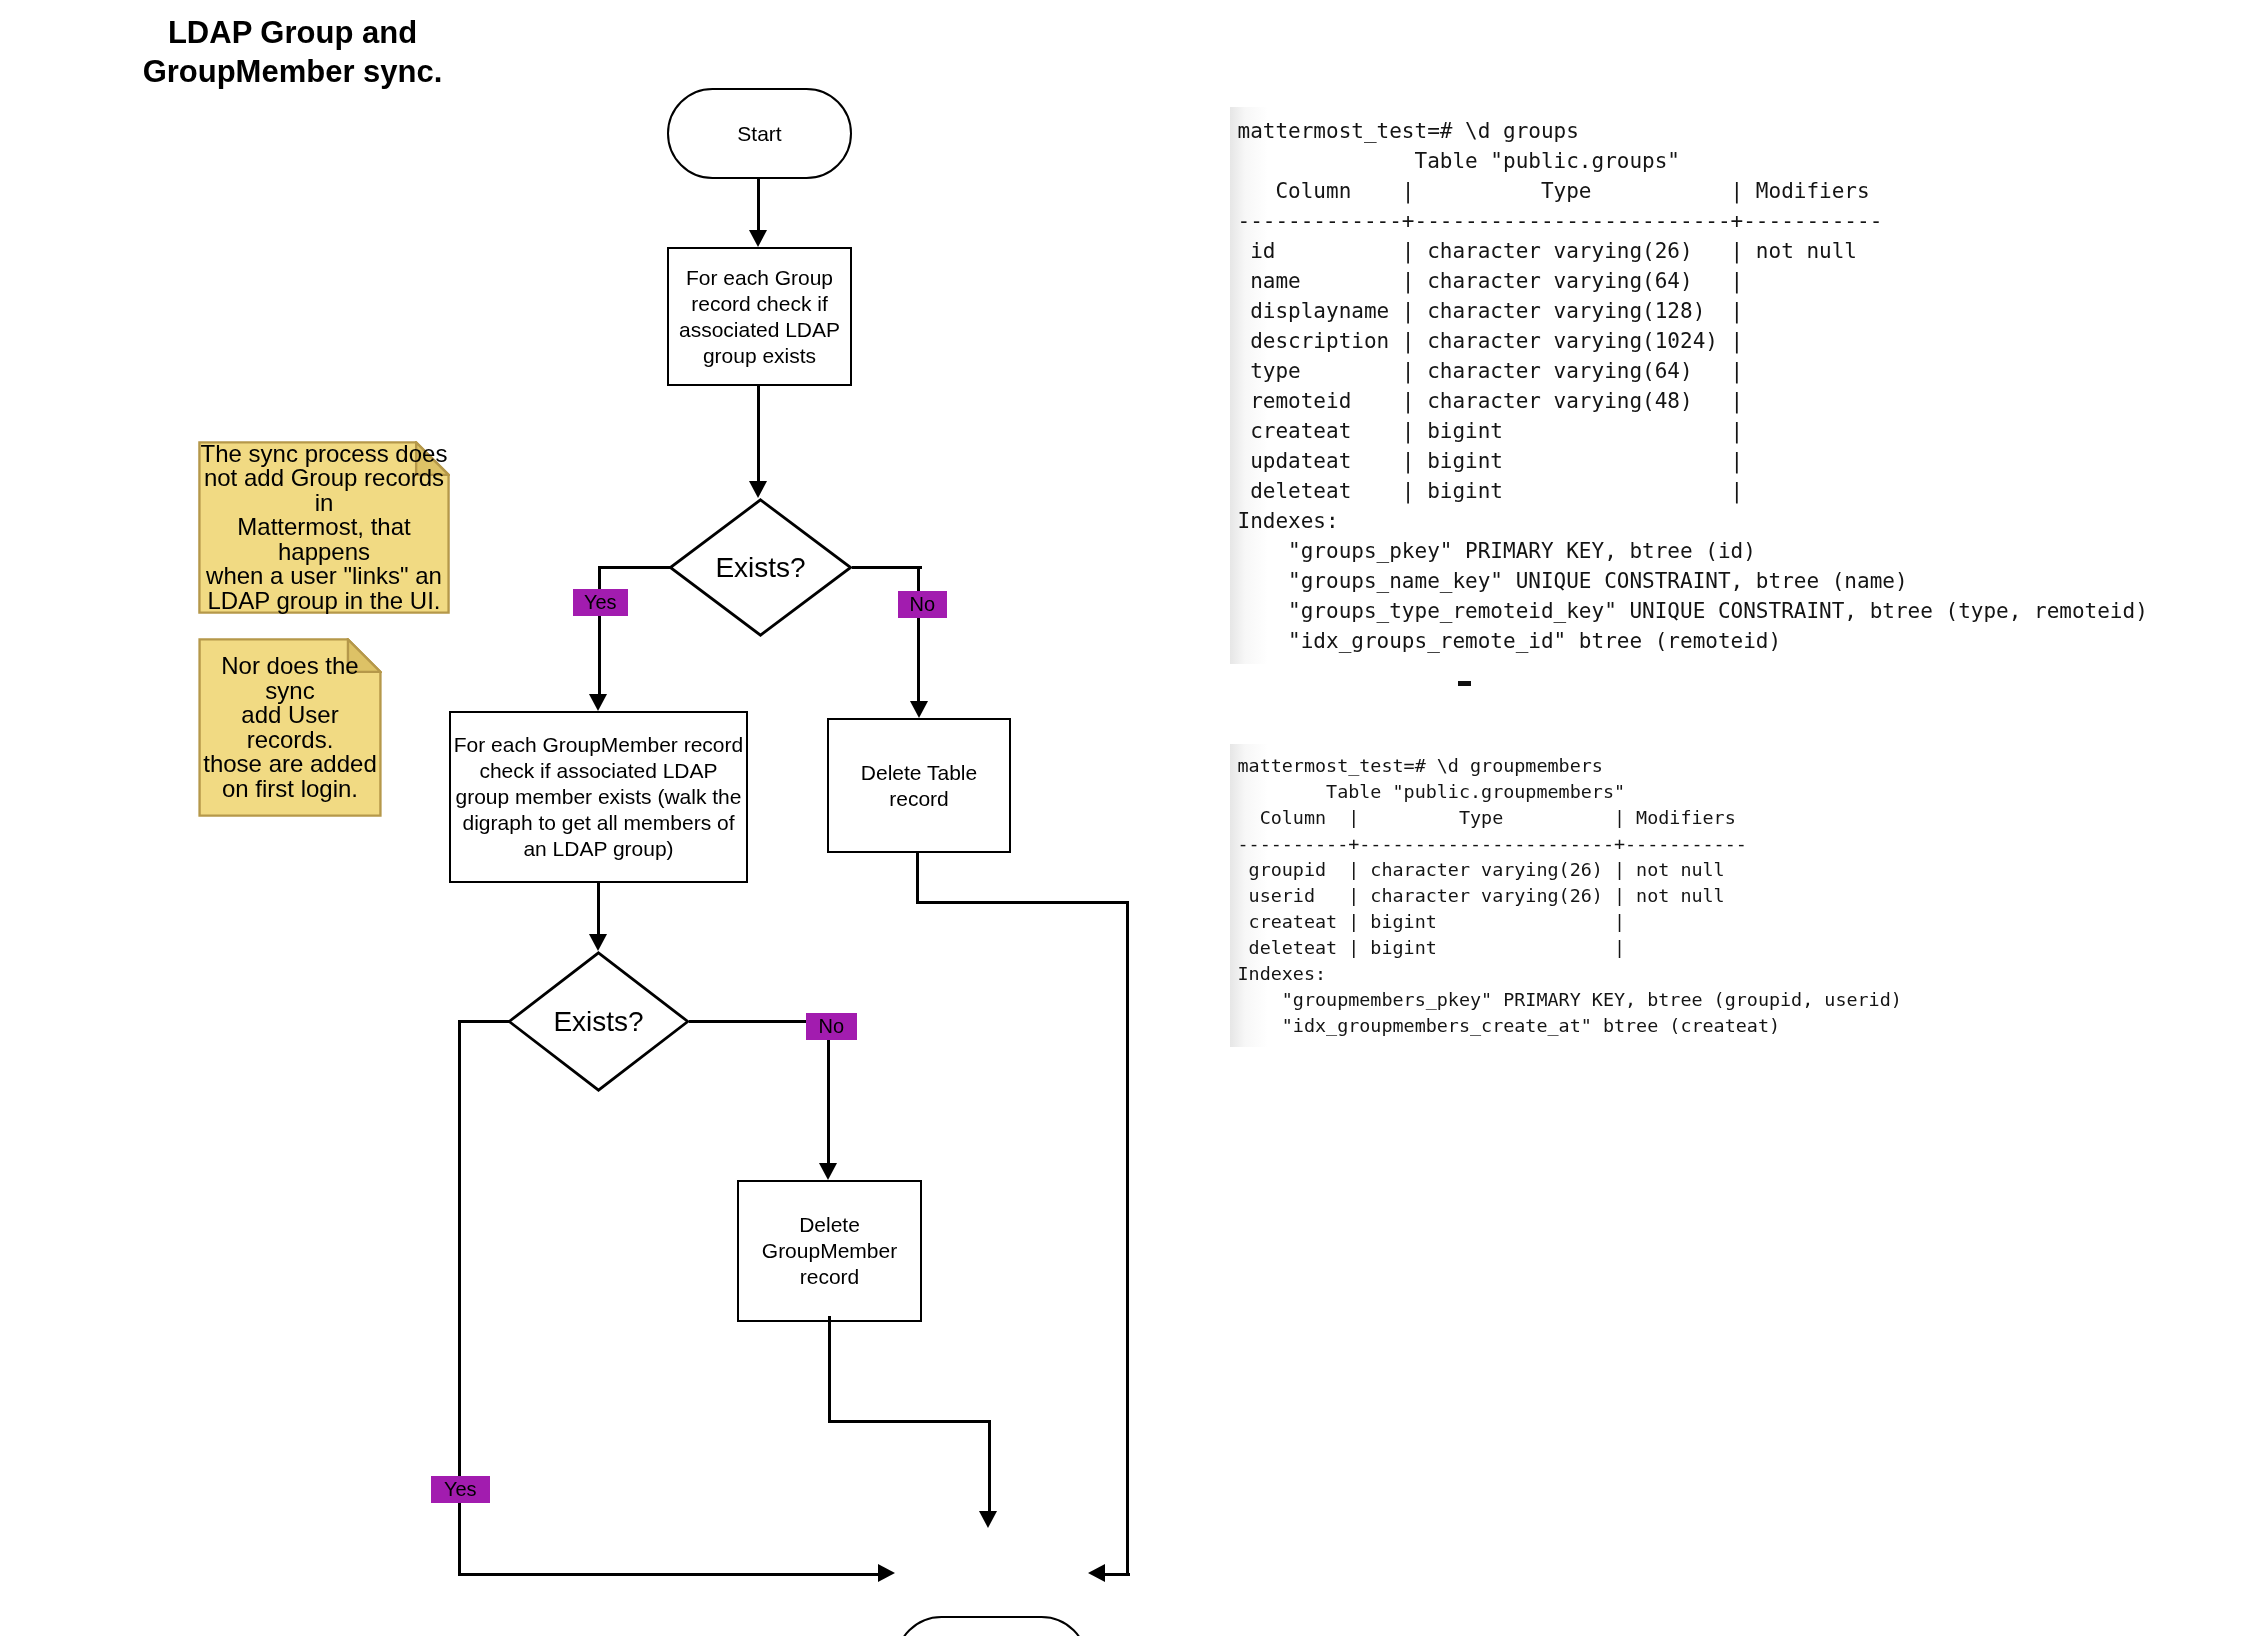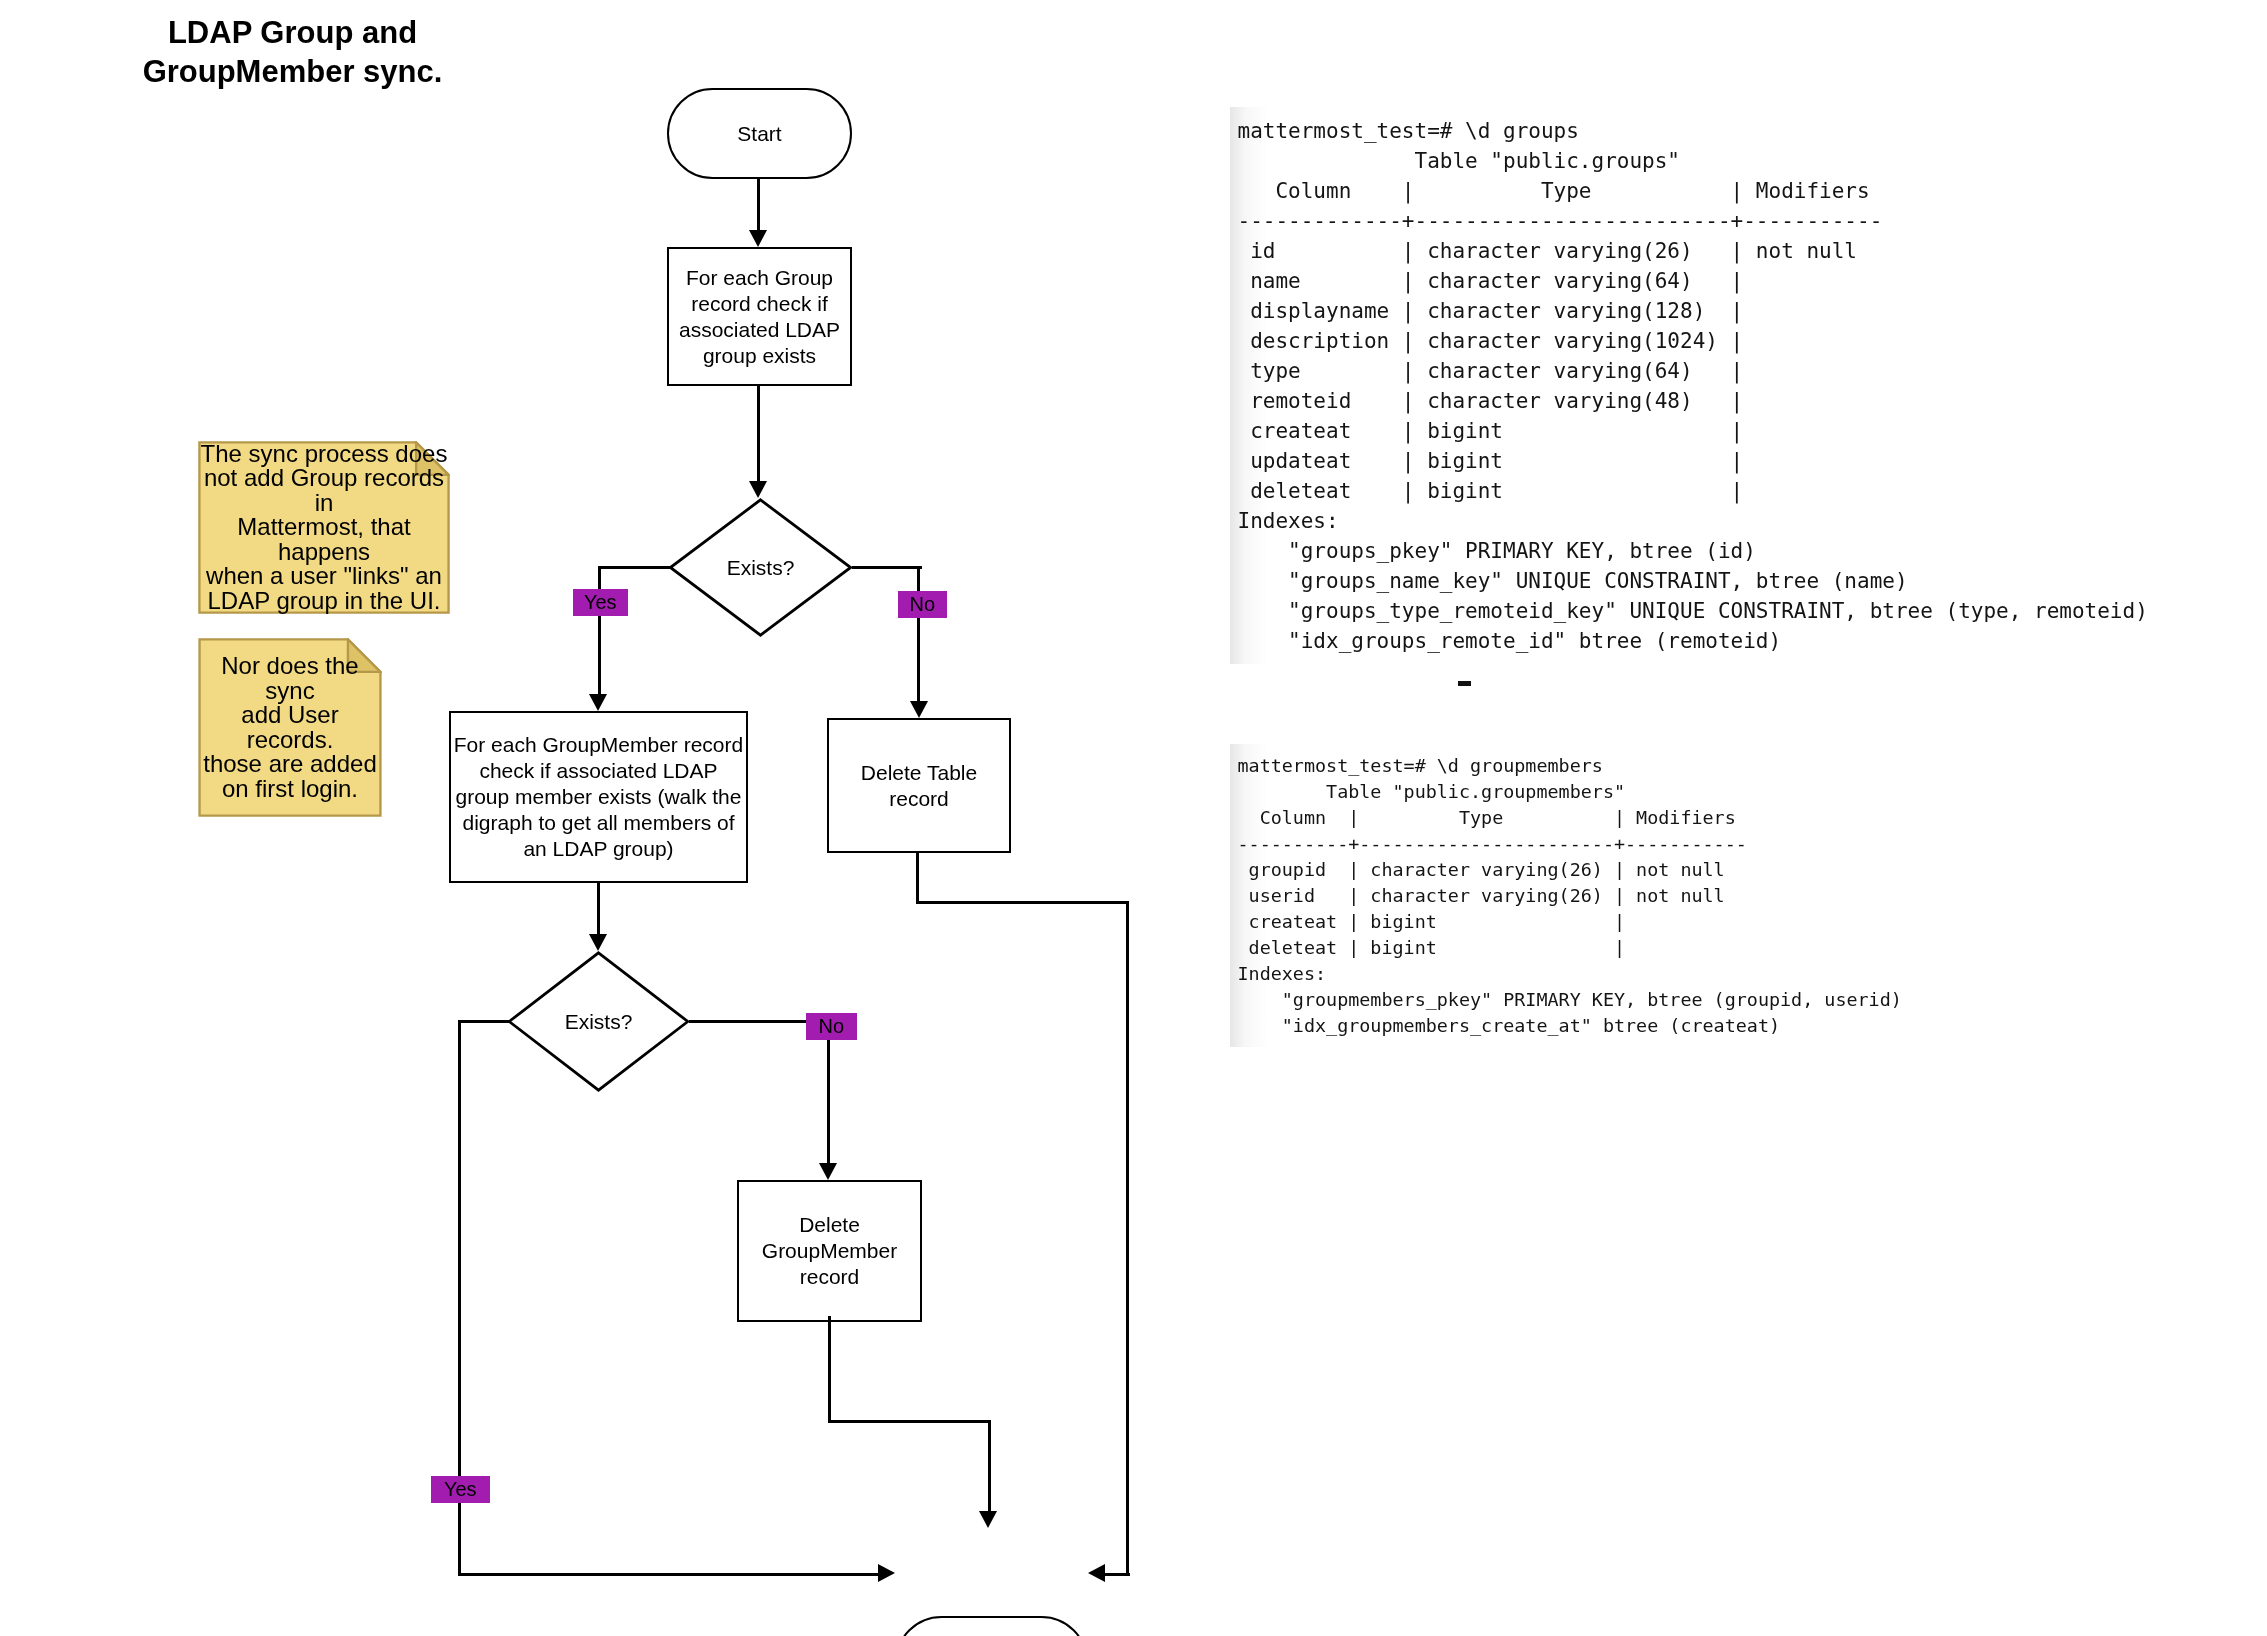--- a/index.html
+++ b/index.html
@@ -8,21 +8,21 @@
 
   
   .node{position:absolute;box-sizing:border-box;background:#fff;border:2.8px solid #000;
         display:flex;align-items:center;justify-content:center;text-align:center;
         font-size:21px;line-height:26px;white-space:pre-line;}
   .stadium{border-radius:56px;}
   .diamond-wrap{position:absolute;}
   .diamond-wrap svg{position:absolute;left:0;top:0;}
   .diamond-label{position:absolute;left:0;top:0;width:100%;height:100%;
                  display:flex;align-items:center;justify-content:center;
-                 font-size:21px;}
+                 font-size:28px;}
 
   
   .ln{position:absolute;background:#000;}
   .ah{position:absolute;width:0;height:0;}
   .ah-down{border-left:9.4px solid transparent;border-right:9.4px solid transparent;border-top:17px solid #000;}
   .ah-right{border-top:9.4px solid transparent;border-bottom:9.4px solid transparent;border-left:17px solid #000;}
   .ah-left{border-top:9.4px solid transparent;border-bottom:9.4px solid transparent;border-right:17px solid #000;}
   .branch-label{position:absolute;background:#a21caf;font-size:20px;text-align:center;
                 padding:1.9px 3.8px;z-index:5;}
 

